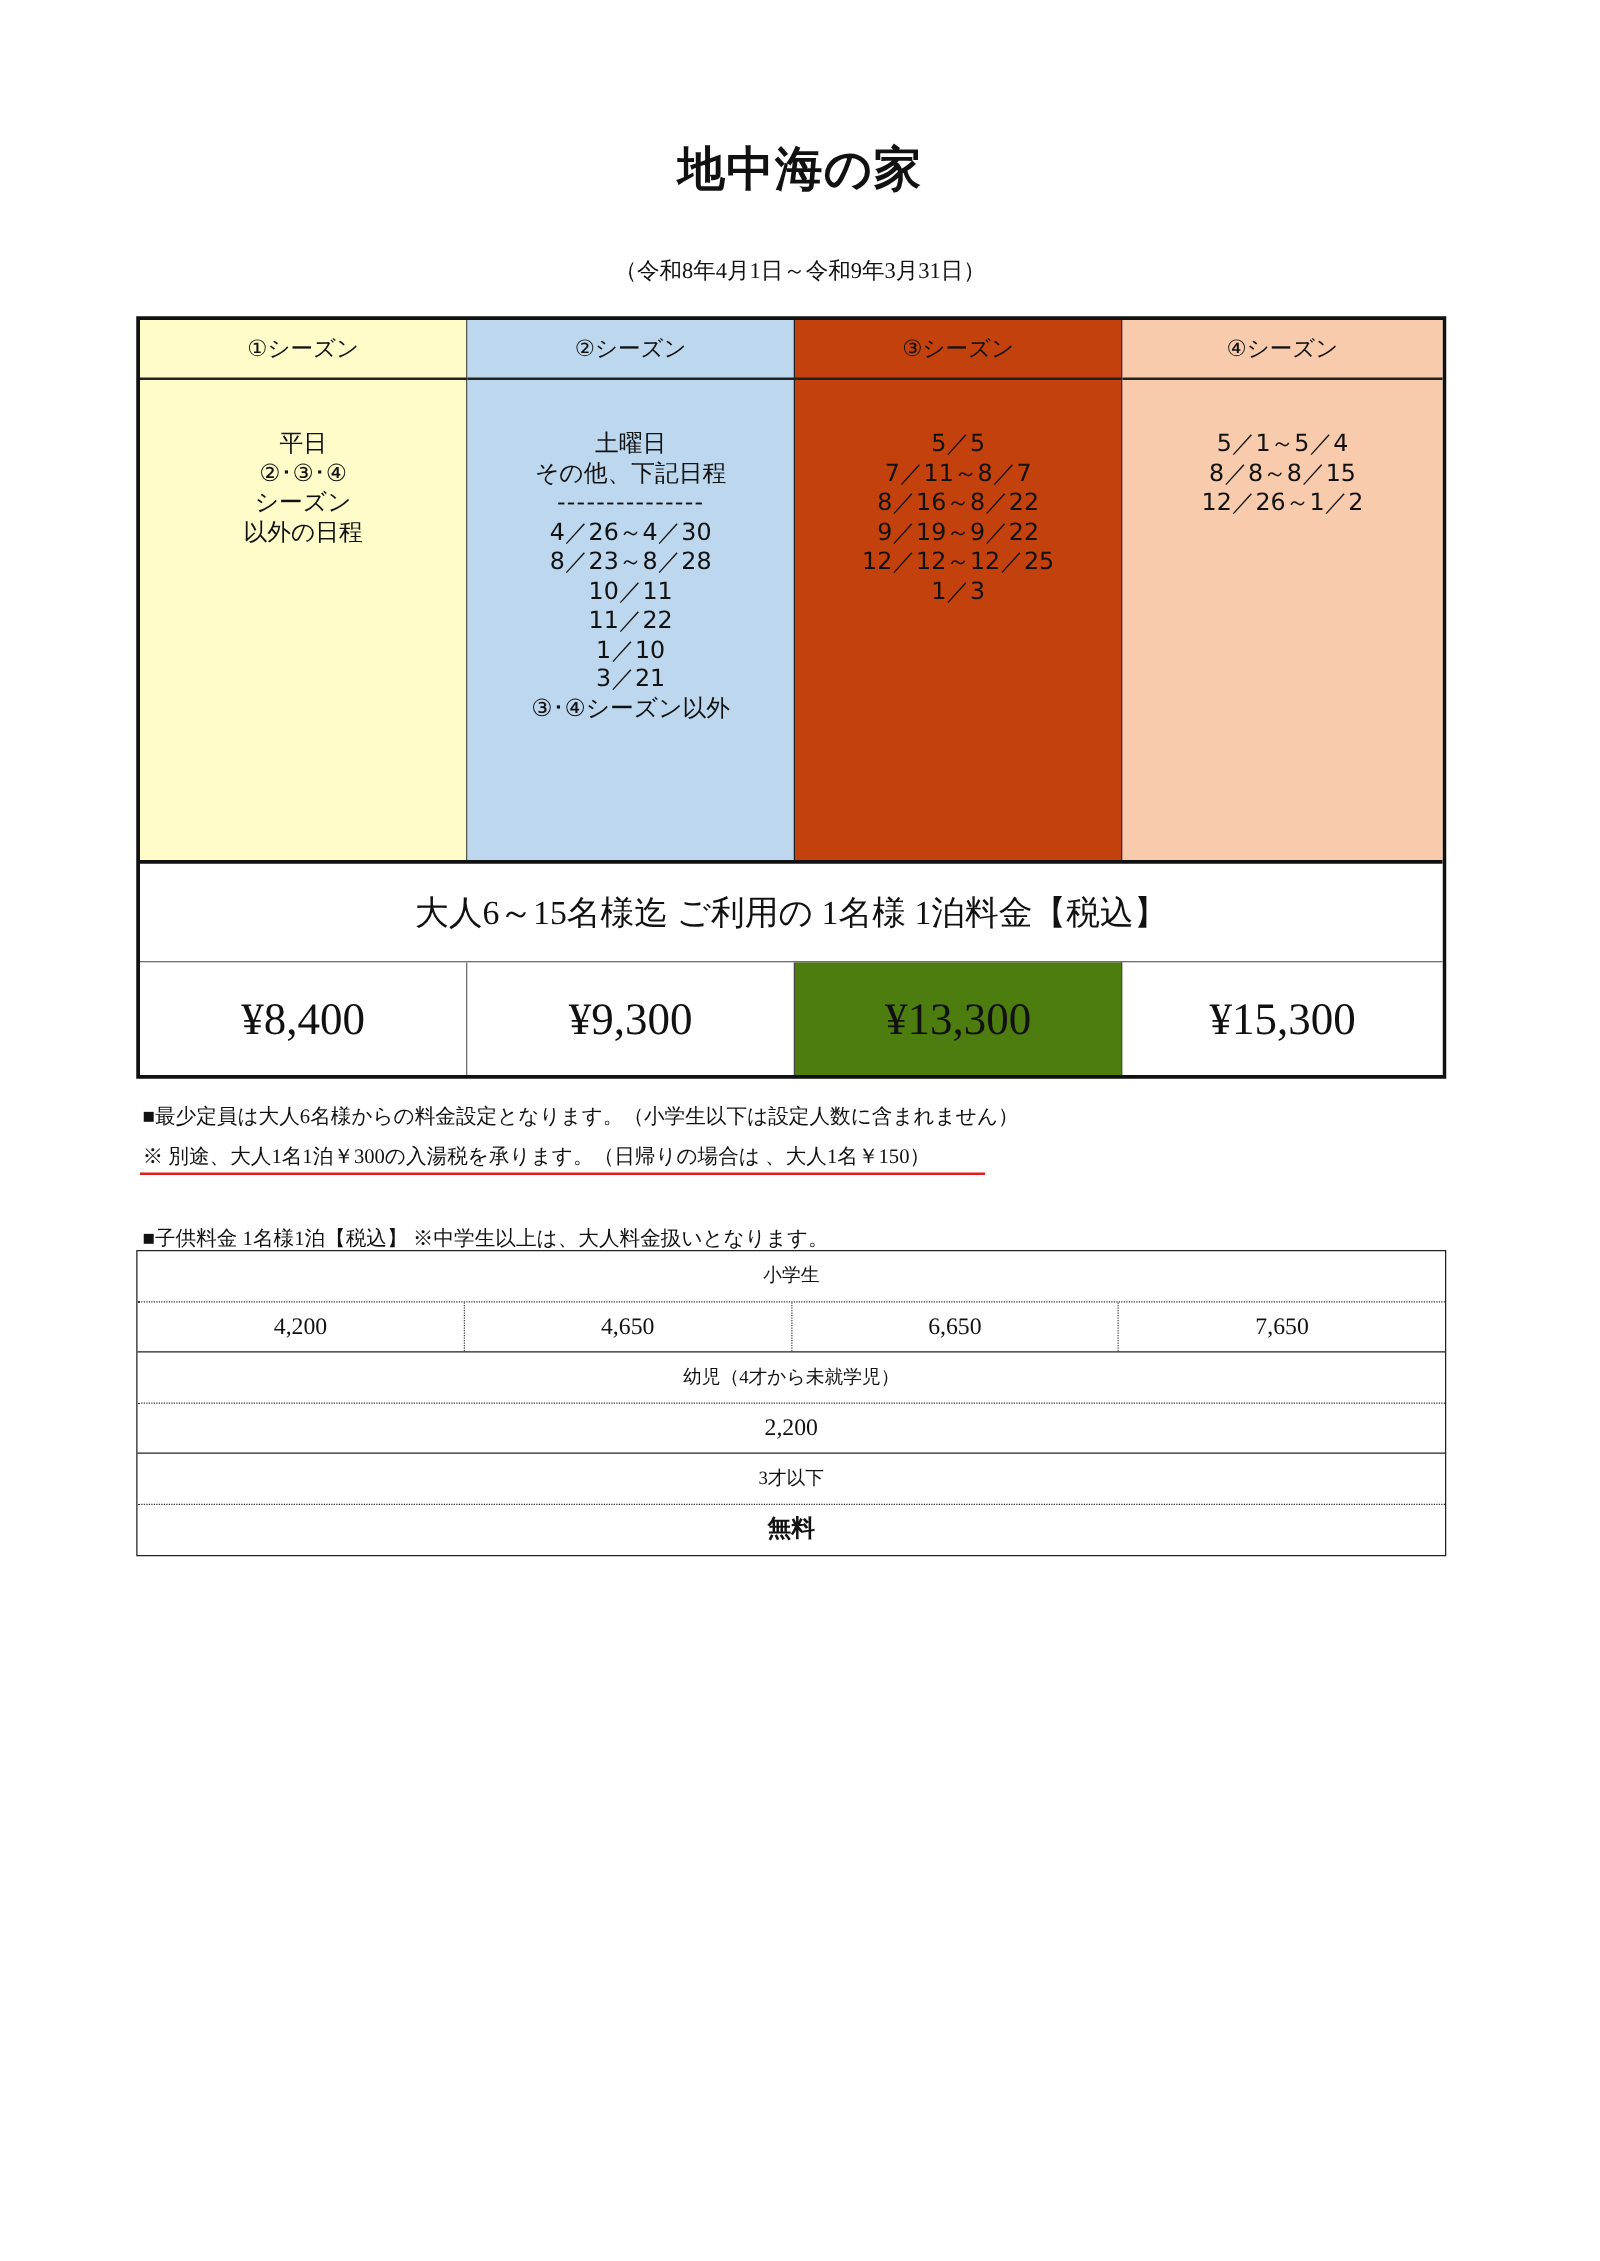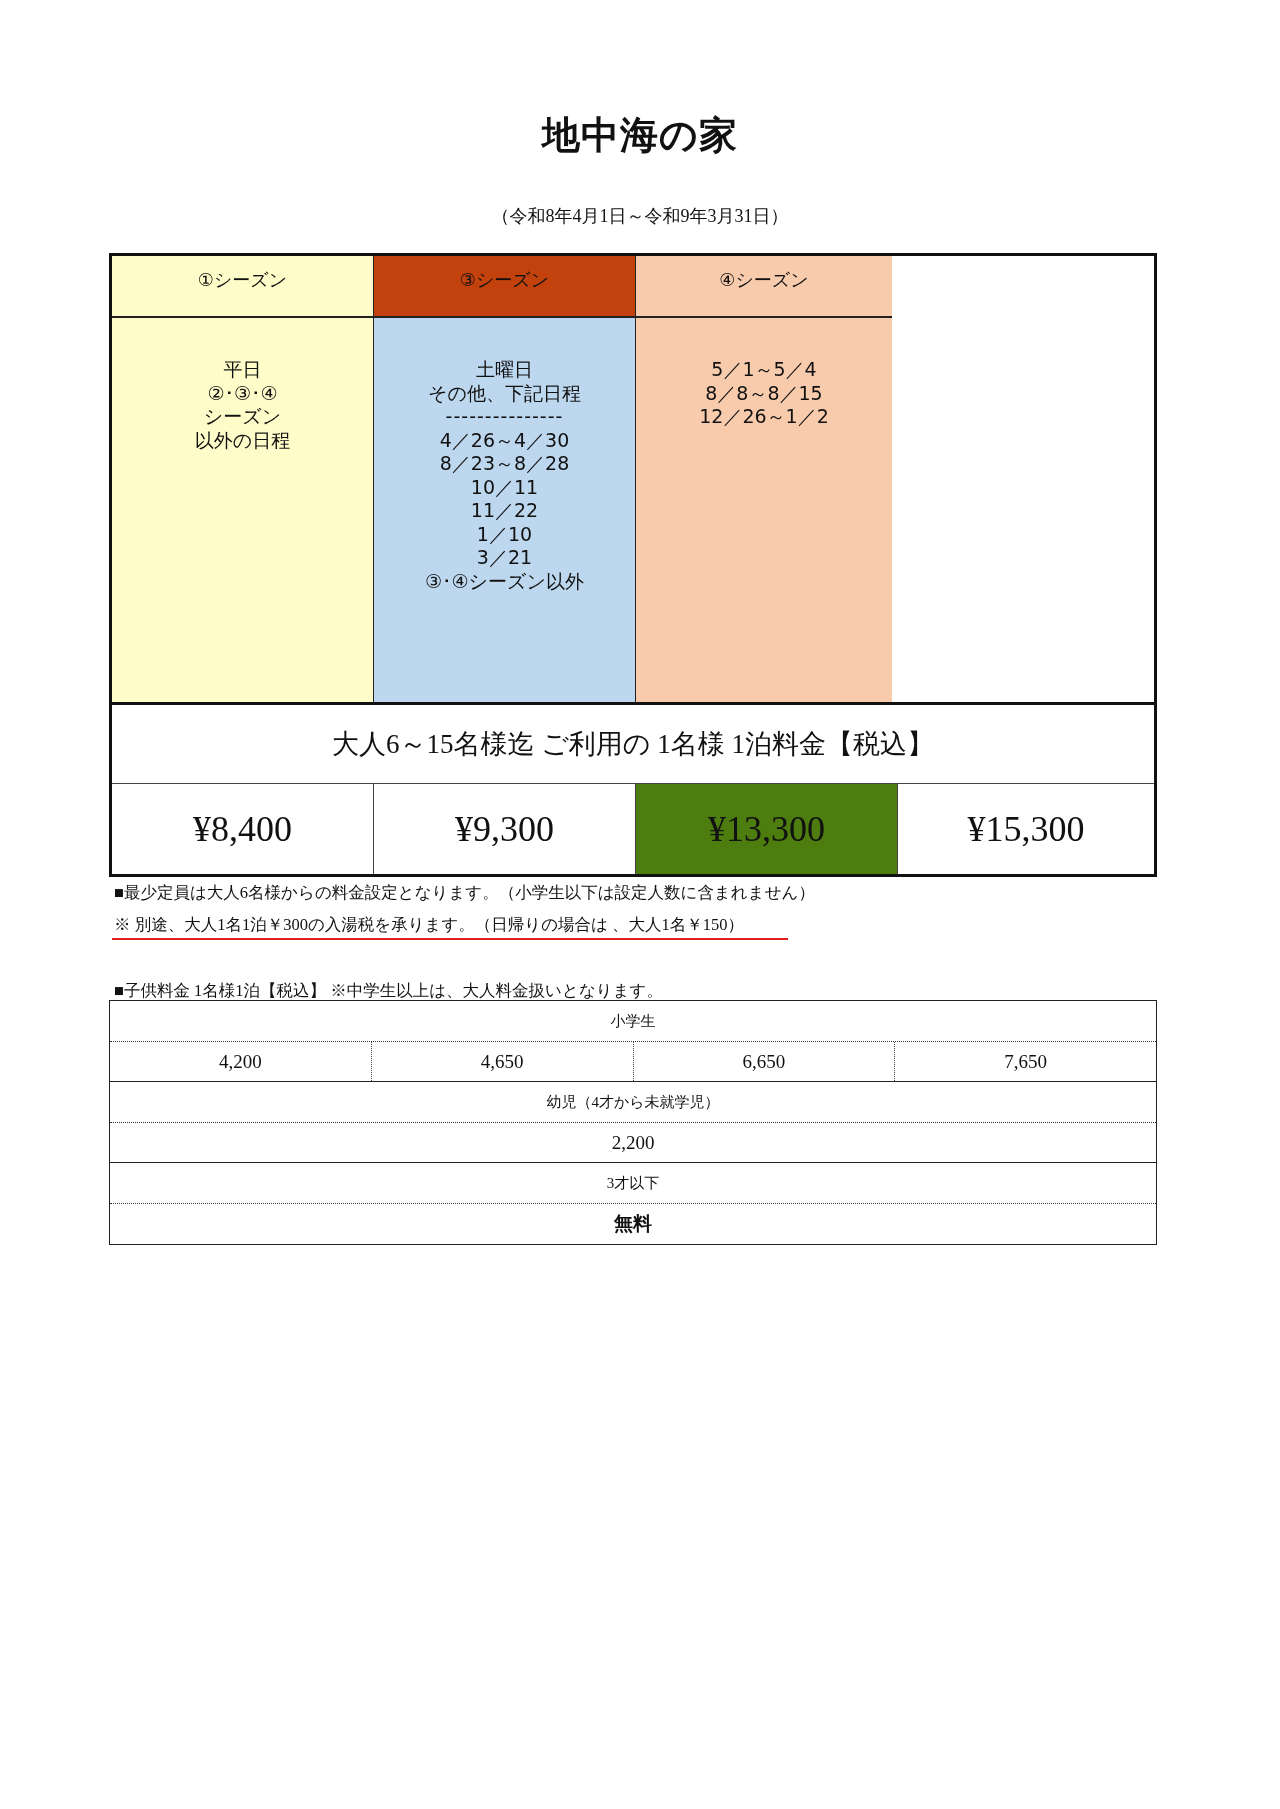--- a/index.html
+++ b/index.html
@@ -9,21 +9,21 @@
 
   .title { position: absolute; top: 110px; left: 0; width: 1280px; text-align: center;
            font-size: 38px; font-weight: bold; letter-spacing: 1px; }
   .period { position: absolute; top: 204px; left: 0; width: 1280px; text-align: center; font-size: 18px; }
 
   .season-table { position: absolute; left: 109px; top: 253px; width: 1048px;
                   border: 3px solid #111; box-sizing: border-box; }
   .row { display: flex; }
   .cell { box-sizing: border-box; border-right: 1.5px solid #222; text-align: center; }
   .cell:last-child { border-right: none; }
-  .head-row .cell { height: 62px; line-height: 47px; font-size: 18px; border-bottom: 2px solid #222; }
+  .head-row .cell { height: 48px; line-height: 47px; font-size: 18px; border-bottom: 2px solid #222; }
   .body-row .cell { height: 384px; padding-top: 40px; font-size: 19px; line-height: 23.5px; }
   .c1 { width: 262px; background: #fefdc9; }
   .c2 { width: 262px; background: #bdd7ee; }
   .c3 { width: 262px; background: #c2410c; }
   .c4 { width: 256px; background: #f8cbad; }
   .dash-line { letter-spacing: 1px; }
 
   .adult-label { height: 78px; line-height: 78px; text-align: center; font-size: 27px;
                  border-top: 3px solid #111; border-bottom: 1.5px solid #444; background: #fff; }
   .price-row .cell { height: 90px; line-height: 90px; font-size: 36px; background: #fff;
@@ -49,20 +49,21 @@
 </style>
 </head>
 <body>
 
 <div class="title serif">地中海の家</div>
 <div class="period serif">（令和8年4月1日～令和9年3月31日）</div>
 
 <div class="season-table">
   <div class="row head-row sans">
     <div class="cell c1">①シーズン</div>
+    <div class="cell c2">②シーズン</div>
     <div class="cell c3">③シーズン</div>
     <div class="cell c4">④シーズン</div>
   </div>
   <div class="row body-row sans">
     <div class="cell c1">
       <div>平日</div>
       <div>②･③･④</div>
       <div>シーズン</div>
       <div>以外の日程</div>
     </div>
@@ -70,20 +71,28 @@
       <div>土曜日</div>
       <div>その他、下記日程</div>
       <div class="dash-line">---------------</div>
       <div>4／26～4／30</div>
       <div>8／23～8／28</div>
       <div>10／11</div>
       <div>11／22</div>
       <div>1／10</div>
       <div>3／21</div>
       <div>③･④シーズン以外</div>
+    </div>
+    <div class="cell c3">
+      <div>5／5</div>
+      <div>7／11～8／7</div>
+      <div>8／16～8／22</div>
+      <div>9／19～9／22</div>
+      <div>12／12～12／25</div>
+      <div>1／3</div>
     </div>
     <div class="cell c4">
       <div>5／1～5／4</div>
       <div>8／8～8／15</div>
       <div>12／26～1／2</div>
     </div>
   </div>
   <div class="adult-label serif">大人6～15名様迄  ご利用の 1名様 1泊料金【税込】</div>
   <div class="row price-row serif">
     <div class="cell c1" style="background:#fff">¥8,400</div>

